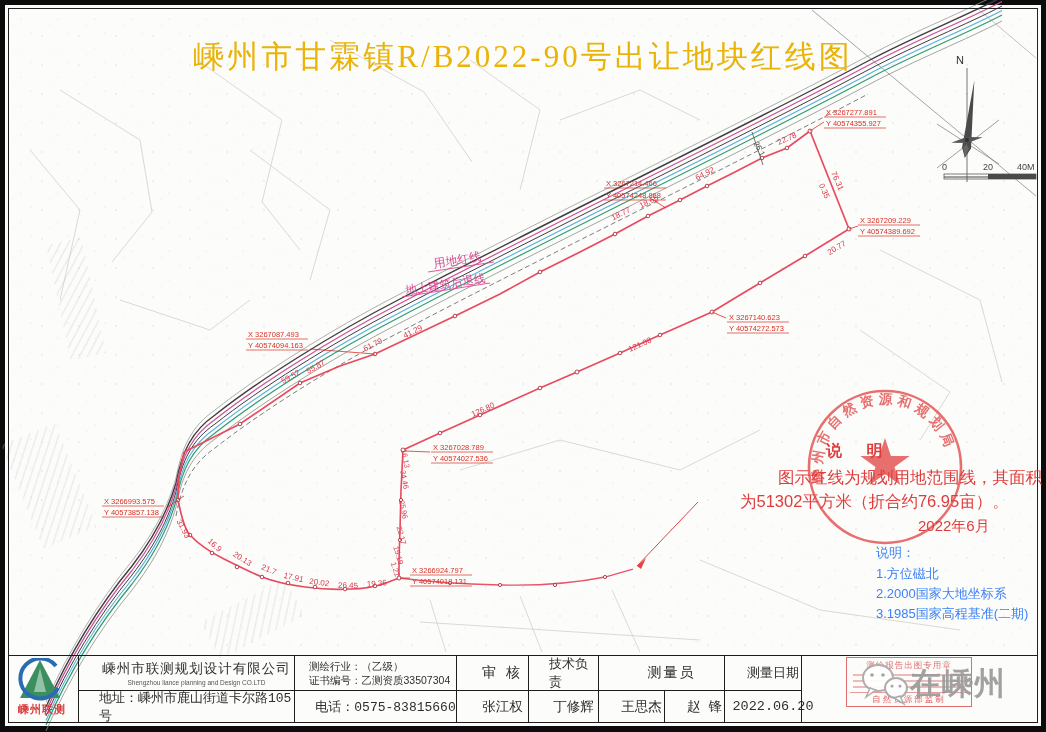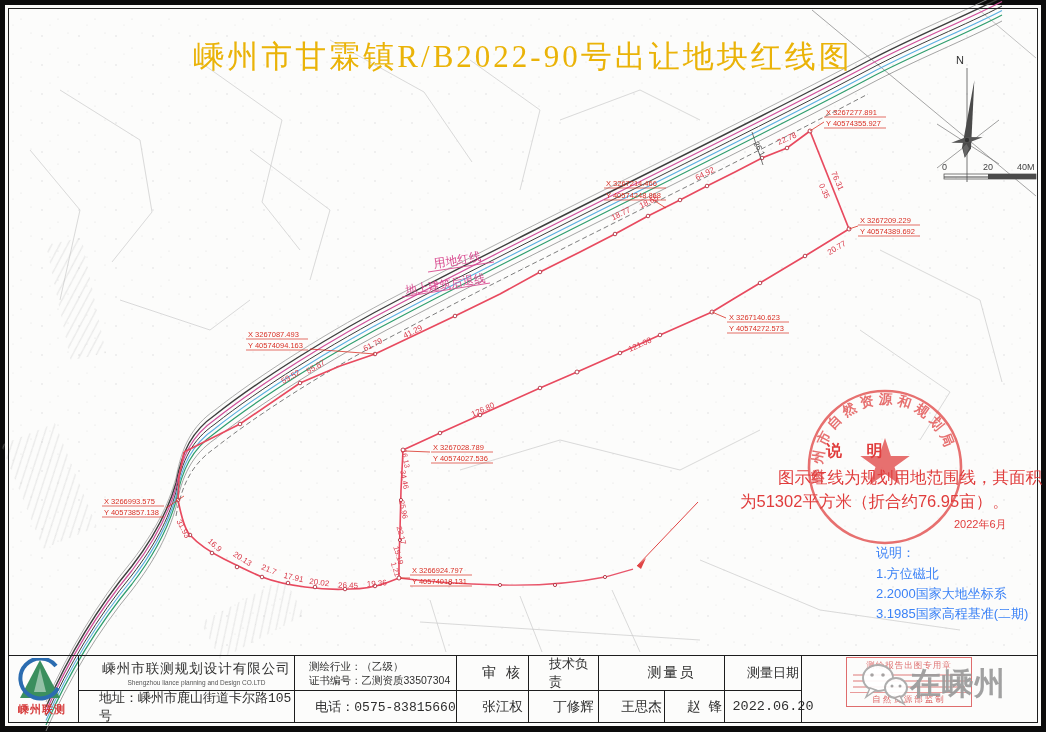--- a/index.html
+++ b/index.html
@@ -9,21 +9,21 @@
   .frame{position:absolute;left:8px;top:8px;width:1030px;height:715px;border:1.5px solid #222;box-sizing:border-box;}
   svg.map{position:absolute;left:0;top:0;pointer-events:none;}
   .title{position:absolute;left:0;top:36px;width:1046px;text-align:center;
          font-family:"Liberation Serif", serif;font-size:31px;color:#eab308;
          letter-spacing:3px;font-weight:500;}
   
   .red-note{position:absolute;left:738px;top:441px;width:300px;color:#e03c3c;}
   .red-note .h{position:absolute;left:88px;top:0;font-size:16px;letter-spacing:10px;font-weight:bold;}
   .red-note .l1{position:absolute;left:40px;top:26px;font-size:16.5px;white-space:nowrap;}
   .red-note .l2{position:absolute;left:2px;top:50px;font-size:16.5px;white-space:nowrap;}
-  .red-note .dt{position:absolute;left:180px;top:76px;font-size:11px;margin-left:36px;}
+  .red-note .dt{position:absolute;left:180px;top:76px;font-size:15px;}
   
   .notes{position:absolute;left:876px;top:543px;color:#3b82f6;font-size:13px;line-height:20px;}
   .notes .nh{margin-bottom:1px;}
   
   .tb{position:absolute;left:8px;top:655px;width:1030px;height:68px;box-sizing:border-box;
       border:1.5px solid #1d1d1d;font-size:13px;color:#2e2e2e;}
   .cell{position:absolute;box-sizing:border-box;display:flex;align-items:center;justify-content:center;padding-left:20px;}
   .bl{border-left:1px solid #1d1d1d;justify-content:center;}
   .bt{border-top:1px solid #1d1d1d;font-family:Liberation Mono, monospace;}
   .company .cn{font-size:13.5px;letter-spacing:1px;}

